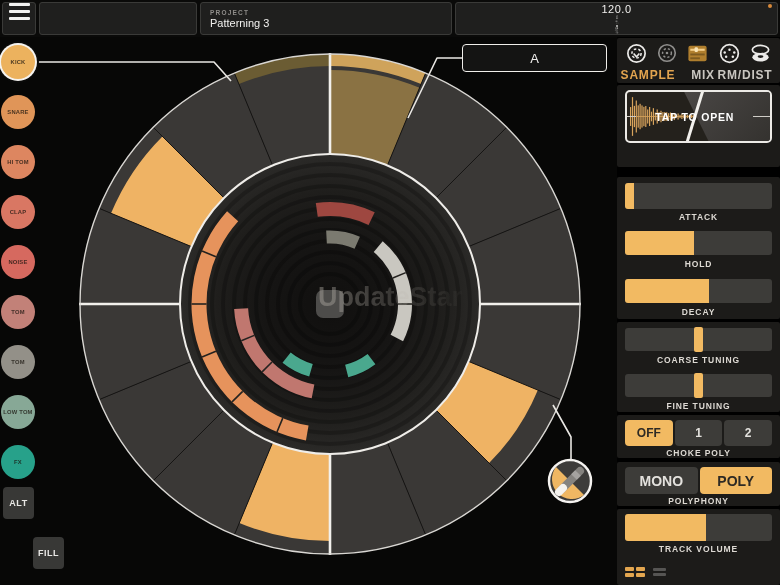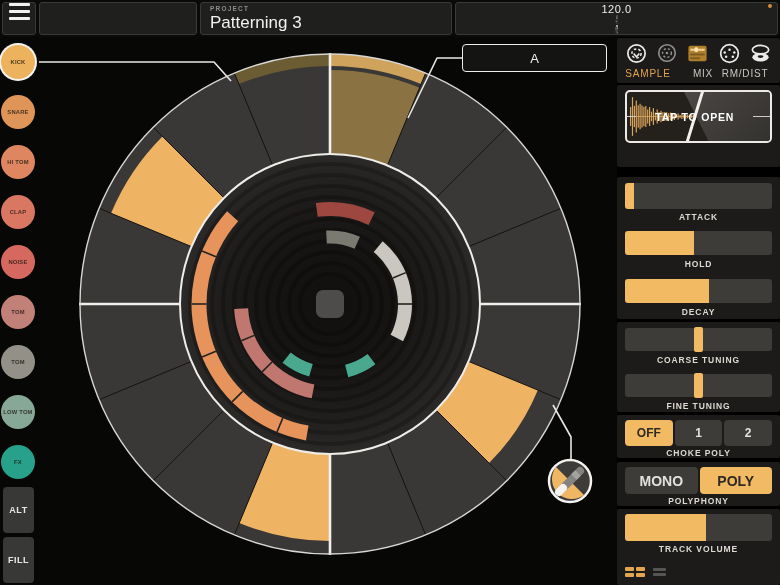--- a/index.html
+++ b/index.html
@@ -10,32 +10,32 @@
   
   #toolbar { position:absolute; left:0; top:0; width:780px; height:37px; background:#0a0a09; }
   .tb-box { position:absolute; top:2px; height:33px; background:#1f1f1e; border:1px solid #3a3a38;
             border-radius:3px; display:flex; align-items:center;flex-direction:column; }
   .menu-bars { display:flex; flex-direction:column; gap:4px; margin:0 auto; }
   .menu-bars span { display:block; width:21px; height:3px; background:#f2f2f0; border-radius:1px; }
   .tb-icons { gap:14px; padding:0 10px; justify-content:space-between; }
   .tb-icons svg, .transport svg { display:block; }
   .proj-box { flex-direction:column; align-items:flex-start !important; justify-content:center; padding-left:9px; }
   .proj-label { font-size:6.5px; letter-spacing:1.2px; color:#8f8d8a; font-weight:bold; }
-  .proj-name  { font-size:17px; color:#f2f1ef; margin-top:1px; }
+  .proj-name  { font-size:11px; color:#f2f1ef; margin-top:1px; }
   .transport { justify-content:space-between; padding:0 12px; }
   .tempo { font-size:11px; color:#f0efed; letter-spacing:0.5px; }
   .notif-dot { position:absolute; right:8px; top:4px; width:4px; height:4px; border-radius:50%; background:#d98a3a; }
 
   
   #tracks { position:absolute; left:0; top:37px; width:40px; height:548px; z-index:5; }
   .track-circle { position:absolute; left:1px; width:34px; height:34px; border-radius:50%;
                   display:flex; align-items:center; justify-content:center; text-align:center; }
   .track-circle span { font-size:5.8px; font-weight:bold; color:rgba(25,20,14,0.78); letter-spacing:0.2px; line-height:1.05; }
   .track-circle.selected { box-shadow:0 0 0 2px #f5f3ef, 0 0 0 4px #0a0a09; }
-  .side-btn { position:absolute; left:3px; width:31px; height:46px; background:#383836; border-radius:4px;
+  .side-btn { position:absolute; left:3px; width:31px; height:32px; background:#383836; border-radius:4px;
               display:flex; align-items:center; justify-content:center; }
   .side-btn span { font-size:9px; color:#e8e7e4; letter-spacing:0.5px; font-weight:bold; }
 
   
   #seq-wrap { position:absolute; left:0; top:37px; width:617px; height:548px; }
   #seq-svg  { position:absolute; left:0; top:0; }
   #watermark { position:absolute; left:318px; top:245px; font-size:27px; font-weight:600;
                background:linear-gradient(90deg, rgba(185,180,172,0.42), rgba(185,180,172,0.04));
                -webkit-background-clip:text; background-clip:text; color:transparent;
                pointer-events:none; }
@@ -44,21 +44,21 @@
   #pattern-box span { color:#f0efed; font-size:13px; }
 
   
   #rpanel { position:absolute; left:617px; top:37px; width:163px; height:548px; background:#000; }
   .card { position:absolute; left:0; width:163px; background:#1c1b19; border-radius:2px; }
   .plabel { text-align:center; font-size:8.5px; font-weight:600; letter-spacing:0.9px; color:#ddd9d3; }
 
   #card-tabs { top:1px; height:45px; }
   .tab-icons { display:flex; justify-content:space-around; align-items:center; height:30px; padding:0 4px; }
   .tab-labels { position:relative; height:13px; }
-  .tab-labels div { position:absolute; transform:translateX(-50%); font-size:10px; font-weight:400; letter-spacing:0.8px; color:#c9c6c0; white-space:nowrap; }
+  .tab-labels div { position:absolute; transform:translateX(-50%); font-size:12px; font-weight:700; letter-spacing:0.8px; color:#c9c6c0; white-space:nowrap; }
   .tab-labels .sel { color:#e2a44f; }
 
   #card-sample { top:48px; height:82px; }
   #wave-card { position:absolute; left:8px; top:5px; width:147px; height:53px; border:2px solid #eceae6;
                border-radius:5px; background:#24211c; overflow:hidden; }
   .wave-split { position:absolute; left:0; top:0; width:100%; height:100%;
                 clip-path:polygon(40% 0, 100% 0, 100% 100%, 57% 100%);
                 background:linear-gradient(135deg,#5a5651 0%, #454240 45%, #34322f 100%); }
   .wave-diag { position:absolute; left:46%; top:-12%; width:2.5px; height:130%; background:#f2f0ec; transform:rotate(17deg); }
   .wave-text { position:absolute; left:0; top:0; width:100%; height:100%; display:flex; align-items:center; justify-content:center; gap:19px; }
@@ -276,20 +276,21 @@
         <g>
           <circle cx="570" cy="481" r="20" fill="#3d3c3a"></circle>
           <path d="M556 467 A20 20 0 0 0 584 495 Z" fill="#efb763"></path>
           <path d="M556 467 L584 495" stroke="#efb763" stroke-width="0"></path>
           <line x1="561" y1="490" x2="580" y2="471" stroke="#85837f" stroke-width="8" stroke-linecap="round"></line>
           <line x1="559" y1="492" x2="563" y2="488" stroke="#f5f3ef" stroke-width="8" stroke-linecap="round"></line>
           <line x1="574" y1="477" x2="578" y2="473" stroke="#a5a3a0" stroke-width="8"></line>
           <circle cx="570" cy="481" r="21" fill="none" stroke="#f5f3f0" stroke-width="2.5"></circle>
         </g>
       </svg>
+    <div id="watermark">UpdateStar</div>
     <div id="pattern-box">
       <span>A</span>
     </div>
   </div>
 
   <div id="tracks">
     <div class="track-circle selected" style="background: rgb(236, 178, 94); top: 8px;">
         <span>KICK</span>
       </div>
     <div class="track-circle" style="background: rgb(224, 149, 88); top: 58px;">
@@ -312,21 +313,21 @@
       </div>
     <div class="track-circle" style="background: rgb(135, 168, 150); top: 358px;">
         <span>LOW TOM</span>
       </div>
     <div class="track-circle" style="background: rgb(39, 161, 138); top: 408px;">
         <span>FX</span>
       </div>
     <div class="side-btn" style="top:450px;">
         <span>ALT</span>
       </div>
-    <div class="side-btn" style="top:500px;">
+    <div class="side-btn" style="top:500px;margin-left:30px;">
         <span>FILL</span>
       </div>
   </div>
 
   <div id="rpanel">
 
     <div class="card" id="card-tabs">
       <div class="tab-icons">
         <svg width="23" height="23" viewBox="0 0 24 24">
           <circle cx="12" cy="12" r="9" fill="none" stroke="#ecebe9" stroke-width="1.8"></circle>

